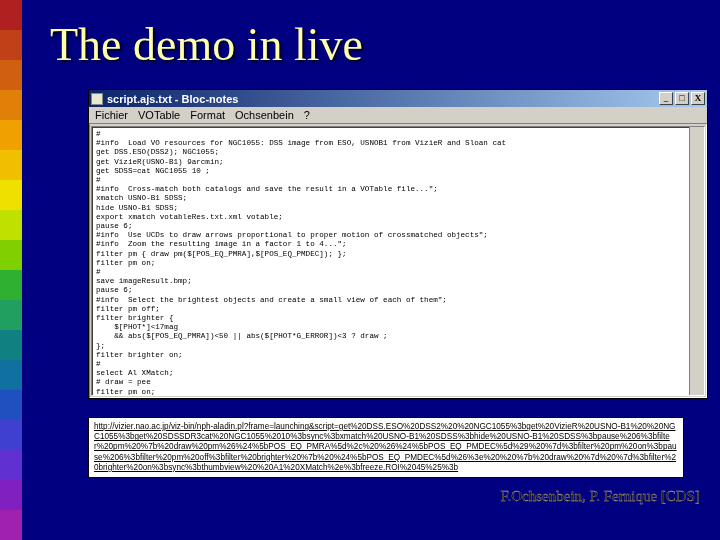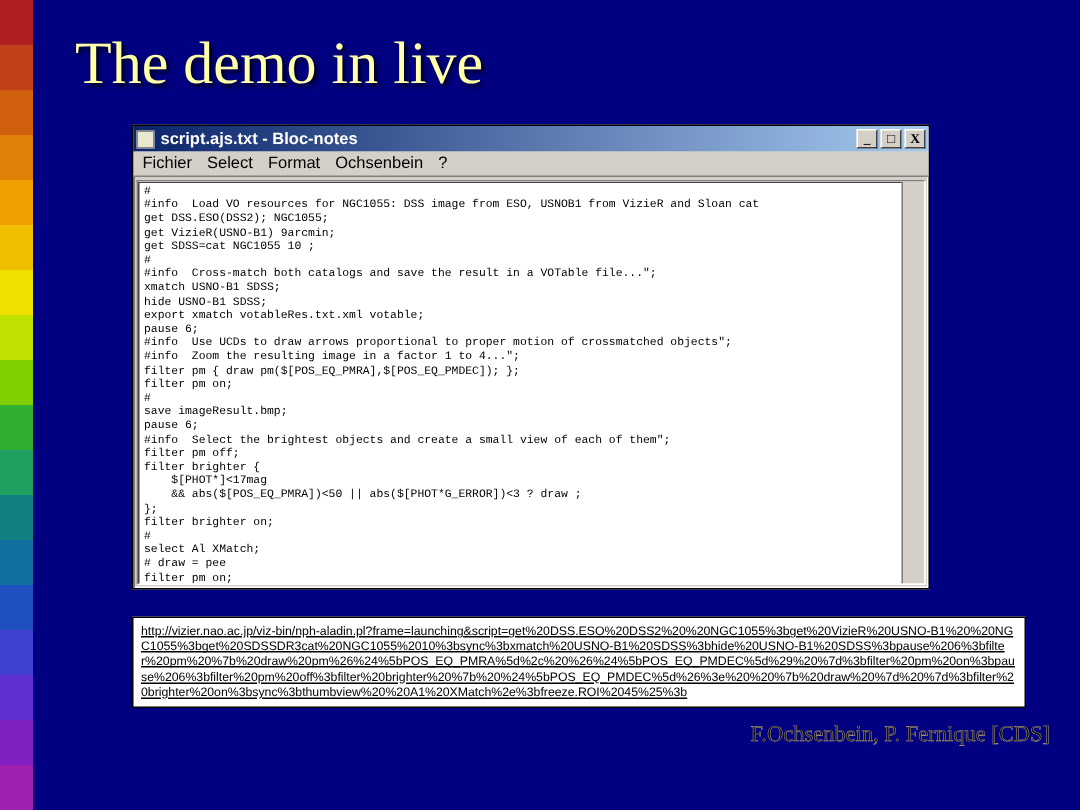--- a/index.html
+++ b/index.html
@@ -15,29 +15,29 @@
     display: flex; flex-direction: column;
   }
   .rainbow-stripe > div { flex: 1; }
   .slide {
     position: absolute;
     left: 22px; top: 0; right: 0; bottom: 0;
     padding: 18px 20px 10px 28px;
   }
   .title {
     color: #ffffaa;
-    font-size: 40px;
+    font-size: 46px;
     font-weight: normal;
     text-shadow: 2px 2px 3px rgba(0,0,0,0.8);
     margin-bottom: 18px;
   }
   .window {
     background: #d4d0c8;
     border: 1px solid #000;
-    width: 532px;
+    width: 620px;
     margin-left: 38px;
     box-shadow: 1px 1px 0 #808080 inset, -1px -1px 0 #fff inset;
   }
   .titlebar {
     background: linear-gradient(90deg, #0a246a 0%, #a6caf0 100%);
     height: 17px;
     display: flex; align-items: center;
     padding: 0 2px;
     font: 11px Tahoma, sans-serif; color: #fff;
   }
@@ -128,21 +128,21 @@
   <div class="window">
     <div class="titlebar">
       <span class="icon-sq"></span>
       <span class="ttl">script.ajs.txt - Bloc-notes</span>
       <span class="winbtn">_</span>
       <span class="winbtn">□</span>
       <span class="winbtn">X</span>
     </div>
     <div class="menubar">
       <span>Fichier</span>
-      <span>Select</span>
+      <span>VOTable</span>
       <span>Format</span>
       <span>Ochsenbein</span>
       <span>?</span>
     </div>
     <div class="textarea-wrap">
       <div class="textarea">#
 #info  Load VO resources for NGC1055: DSS image from ESO, USNOB1 from VizieR and Sloan cat
 get DSS.ESO(DSS2); NGC1055;
 get VizieR(USNO-B1) 9arcmin;
 get SDSS=cat NGC1055 10 ;

